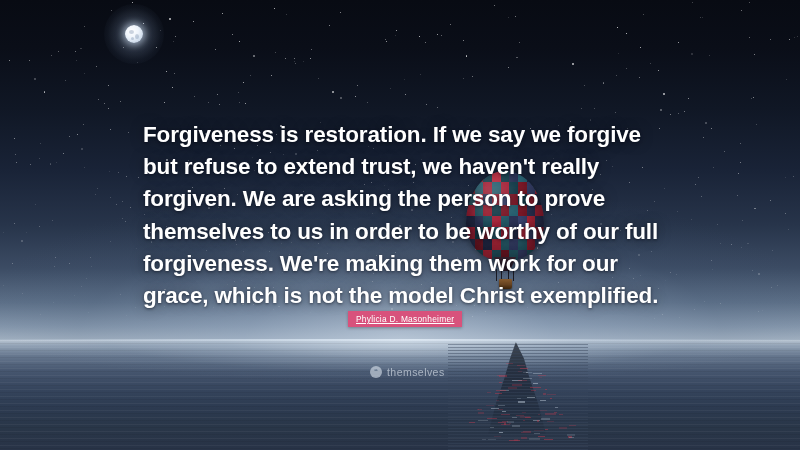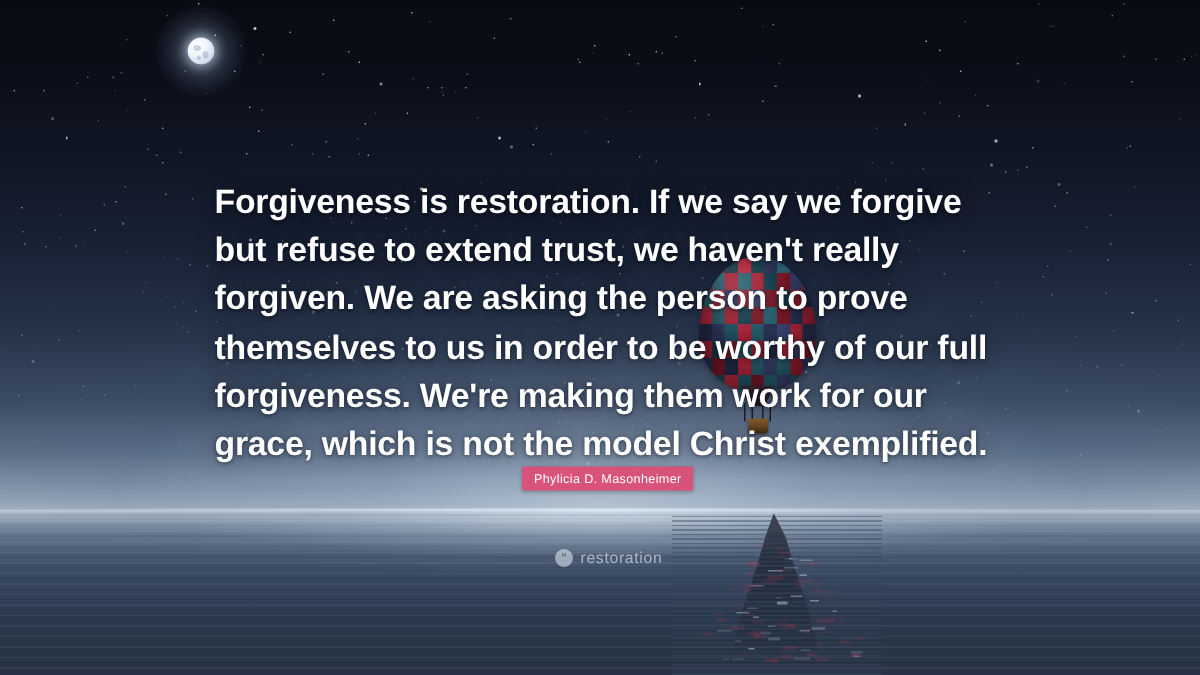--- a/index.html
+++ b/index.html
@@ -234,20 +234,21 @@
     left:348px; top:311px;
     height:16px;
     padding:0 8px;
     display:flex; align-items:center;
     background:#d8527c;
     color:#ffffff;
     font-size:8.4px;
     letter-spacing:0.25px;
     white-space:nowrap;
     box-shadow:0 1px 3px rgba(0,0,0,0.28);
+    text-decoration:underline;
   }
 
   
   .watermark {
     position:absolute;
     left:370px; top:366px;
     display:flex; align-items:center; gap:5px;
     opacity:0.62;
   }
   .wm-icon {
@@ -844,16 +845,16 @@
 themselves to us in order to be worthy of our full
 forgiveness. We're making them work for our
 grace, which is not the model Christ exemplified.</div>
 
   <div class="author-badge">
     <span>Phylicia D. Masonheimer</span>
   </div>
 
   <div class="watermark">
     <span class="wm-icon">“</span>
-    <span class="wm-text">restoration</span>
+    <span class="wm-text">themselves</span>
   </div>
 
 </div>
 
 </body></html>

